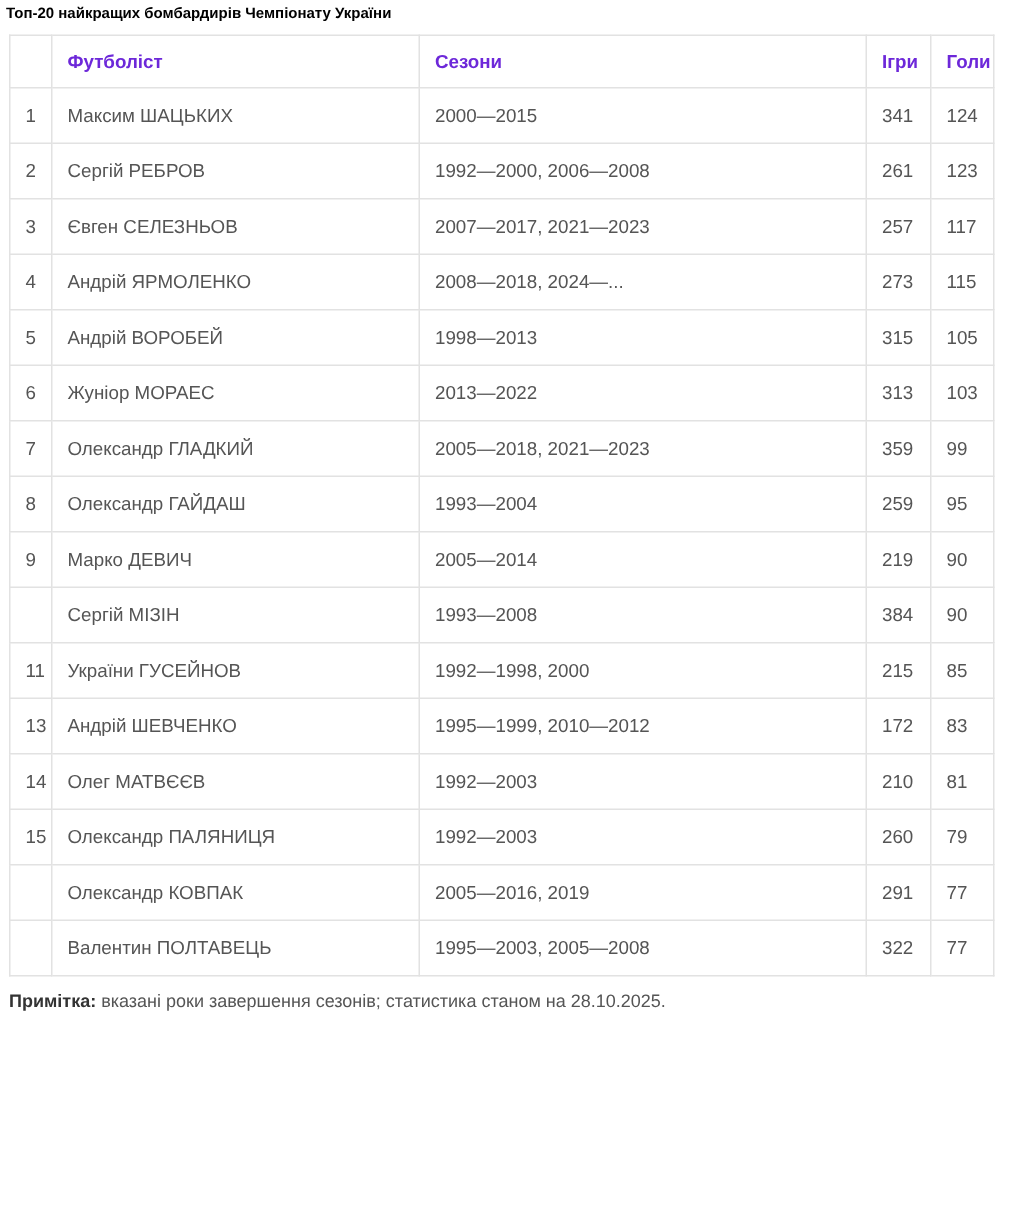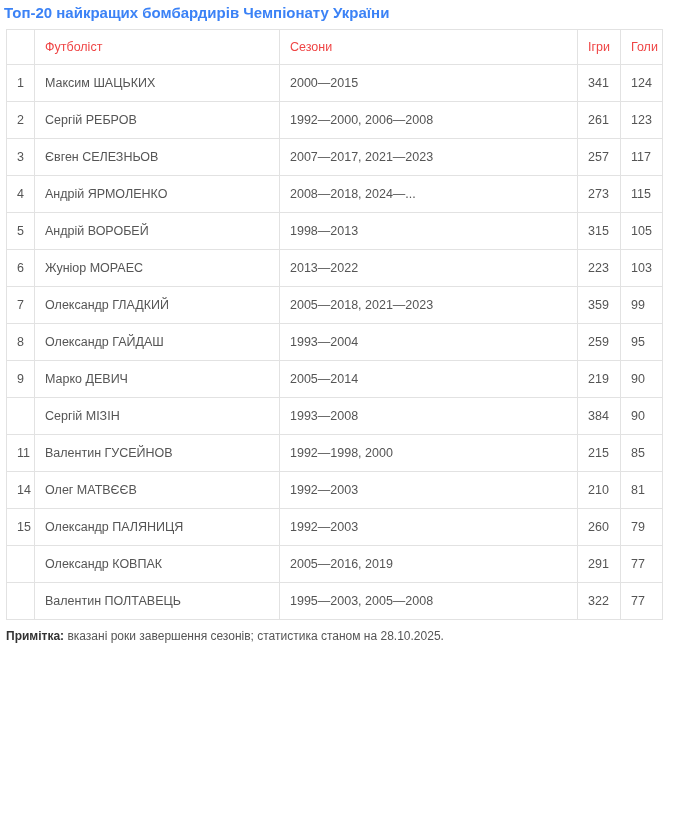--- a/index.html
+++ b/index.html
@@ -17,23 +17,23 @@
   }
   .page {
     width: 674px;
     height: 817px;
     box-sizing: border-box;
     padding: 0;
     position: relative;
     overflow: hidden;
   }
   .caption {
-    font-size: 15px;
+    font-size: 10px;
     font-weight: bold;
-    color: #3b82f6;
+    color: #000000;
     padding: 4px 4px 7px 4px;
     line-height: 1.2;
   }
   table.scorers {
     border-collapse: collapse;
     width: 656px;
     margin: 0 0 0 6px;
     table-layout: fixed;
   }
   table.scorers th,
@@ -43,22 +43,22 @@
     height: 36px;
     vertical-align: middle;
     font-size: 12.5px;
     font-weight: normal;
     text-align: left;
     color: #555555;
     overflow: hidden;
     white-space: nowrap;
   }
   table.scorers thead th {
-    font-weight: normal;
-    color: #ef4444;
+    font-weight: bold;
+    color: #6d28d9;
     height: 34px;
   }
   col.c-rank { width: 28px; }
   col.c-player { width: 245px; }
   col.c-seasons { width: 298px; }
   col.c-games { width: 43px; }
   col.c-goals { width: 42px; }
 
   td.rank, th.rank { padding-left: 8px; padding-right: 4px; }
   td.player { }
@@ -134,21 +134,21 @@
         <td class="rank">5</td>
         <td class="player">Андрій ВОРОБЕЙ</td>
         <td class="seasons">1998—2013</td>
         <td class="games">315</td>
         <td class="goals">105</td>
       </tr>
       <tr>
         <td class="rank">6</td>
         <td class="player">Жуніор МОРАЕС</td>
         <td class="seasons">2013—2022</td>
-        <td class="games">223</td>
+        <td class="games">313</td>
         <td class="goals">103</td>
       </tr>
       <tr>
         <td class="rank">7</td>
         <td class="player">Олександр ГЛАДКИЙ</td>
         <td class="seasons">2005—2018, 2021—2023</td>
         <td class="games">359</td>
         <td class="goals">99</td>
       </tr>
       <tr>
@@ -167,24 +167,31 @@
       </tr>
       <tr>
         <td class="rank"></td>
         <td class="player">Сергій МІЗІН</td>
         <td class="seasons">1993—2008</td>
         <td class="games">384</td>
         <td class="goals">90</td>
       </tr>
       <tr>
         <td class="rank">11</td>
-        <td class="player">Валентин ГУСЕЙНОВ</td>
+        <td class="player">України ГУСЕЙНОВ</td>
         <td class="seasons">1992—1998, 2000</td>
         <td class="games">215</td>
         <td class="goals">85</td>
+      </tr>
+      <tr>
+        <td class="rank">13</td>
+        <td class="player">Андрій ШЕВЧЕНКО</td>
+        <td class="seasons">1995—1999, 2010—2012</td>
+        <td class="games">172</td>
+        <td class="goals">83</td>
       </tr>
       <tr>
         <td class="rank">14</td>
         <td class="player">Олег МАТВЄЄВ</td>
         <td class="seasons">1992—2003</td>
         <td class="games">210</td>
         <td class="goals">81</td>
       </tr>
       <tr>
         <td class="rank">15</td>

